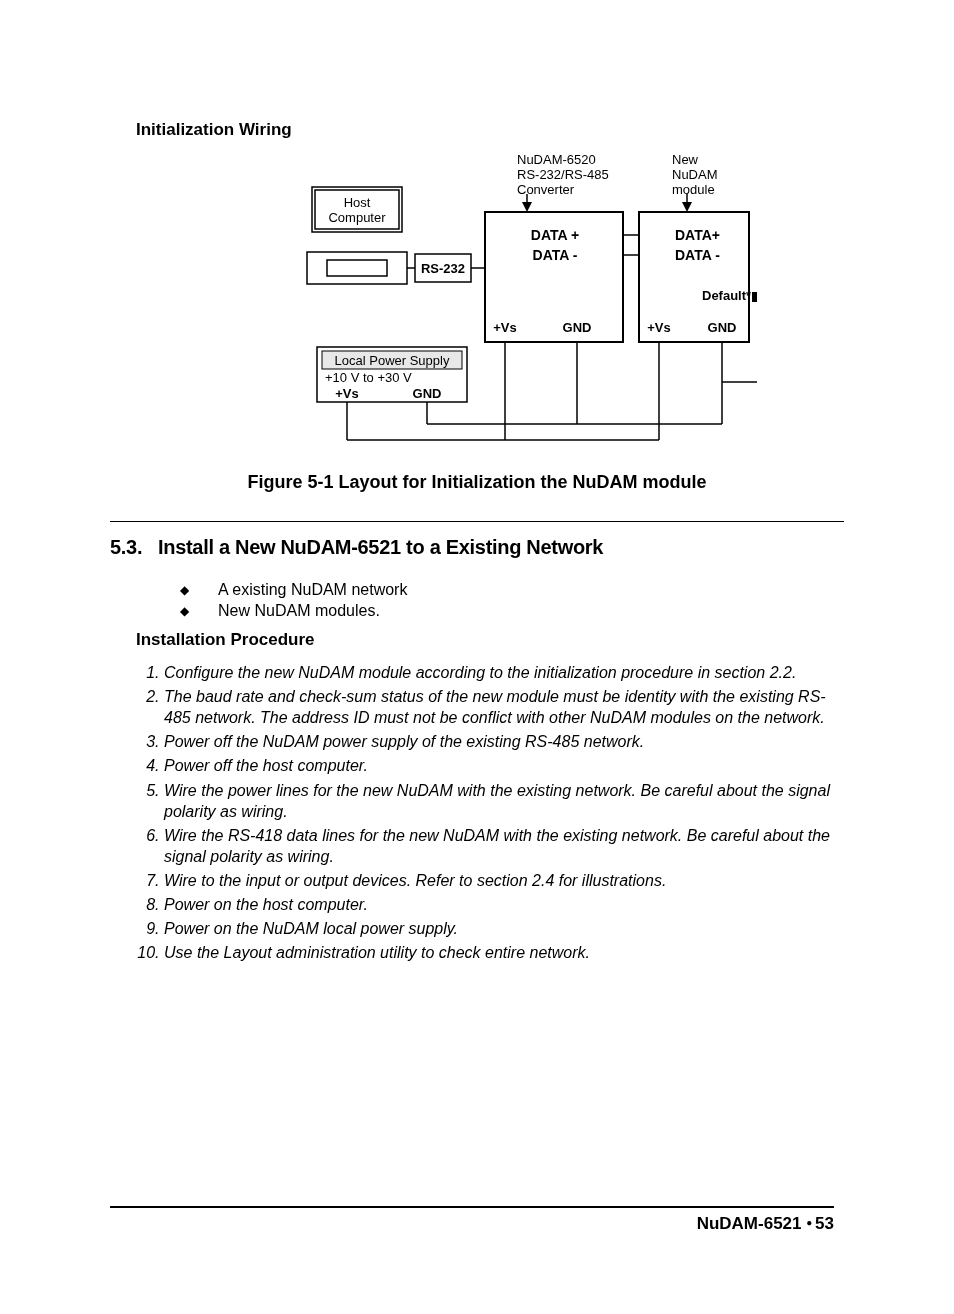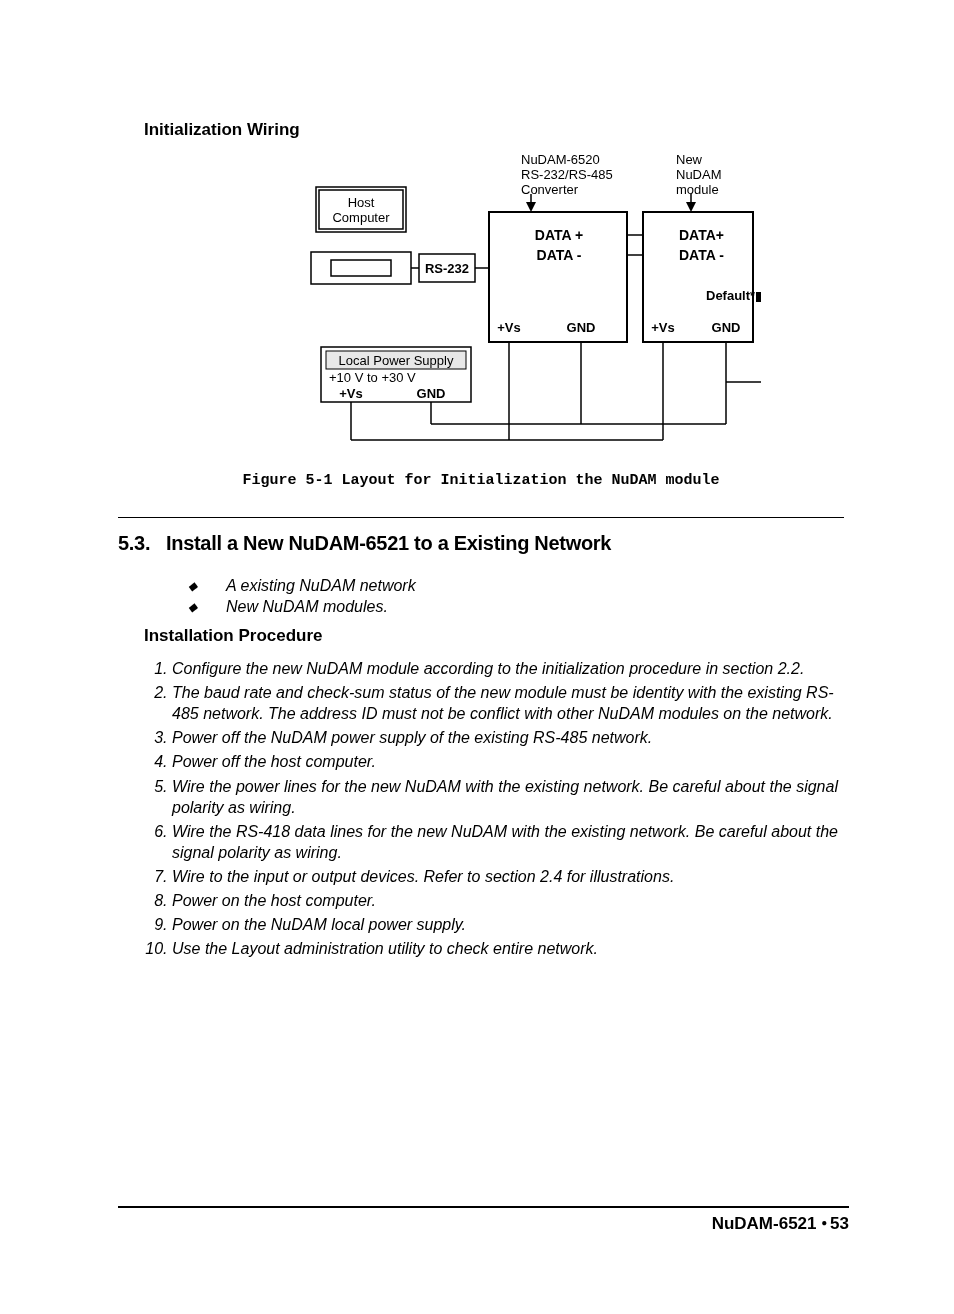--- a/index.html
+++ b/index.html
@@ -8,38 +8,37 @@
     padding: 0;
     background: #fff;
     font-family: Arial, Helvetica, sans-serif;
     color: #000;
     width: 954px;
   }
   .page {
     padding: 120px 110px 48px 110px;
     position: relative;
     min-height: 1314px;
-    margin-left: 8px;
   }
   .subheading {
     font-weight: bold;
     font-size: 17px;
     margin: 0 0 12px 26px;
   }
   .figure-wrap {
     margin: 10px auto 28px auto;
     text-align: center;
   }
   .figure-svg {
     display: inline-block;
   }
   .figure-caption {
-    font-family: Liberation Mono, monospace;
+    font-family: Liberation Sans, sans-serif;
     font-weight: bold;
-    font-size: 15px;
+    font-size: 18px;
     margin-top: 6px;
   }
   .section-rule {
     border: none;
     border-top: 1.5px solid #000;
     margin: 10px 0 14px 0;
   }
   .section-title {
     font-weight: 900;
     font-size: 20px;
@@ -49,21 +48,20 @@
   .bullets {
     list-style: none;
     padding: 0 0 0 70px;
     margin: 4px 0 10px 0;
     font-size: 16px;
   }
   .bullets li {
     margin: 3px 0;
     position: relative;
     padding-left: 38px;
-    font-style: italic;
   }
   .bullets li::before {
     content: "◆";
     position: absolute;
     left: 0;
     top: 2px;
     font-size: 12px;
   }
   .vdc-sub {
     font-size: 11px;
@@ -82,21 +80,21 @@
     font-style: italic;
   }
   .footer-rule {
     border: none;
     border-top: 2px solid #000;
     margin: 0;
   }
   .footer {
     position: absolute;
     left: 110px;
-    right: 105px;
+    right: 120px;
     bottom: 80px;
     text-align: right;
   }
   .footer-text {
     font-weight: bold;
     font-size: 17px;
     margin-top: 6px;
   }
   .footer-dot {
     font-size: 10px;

